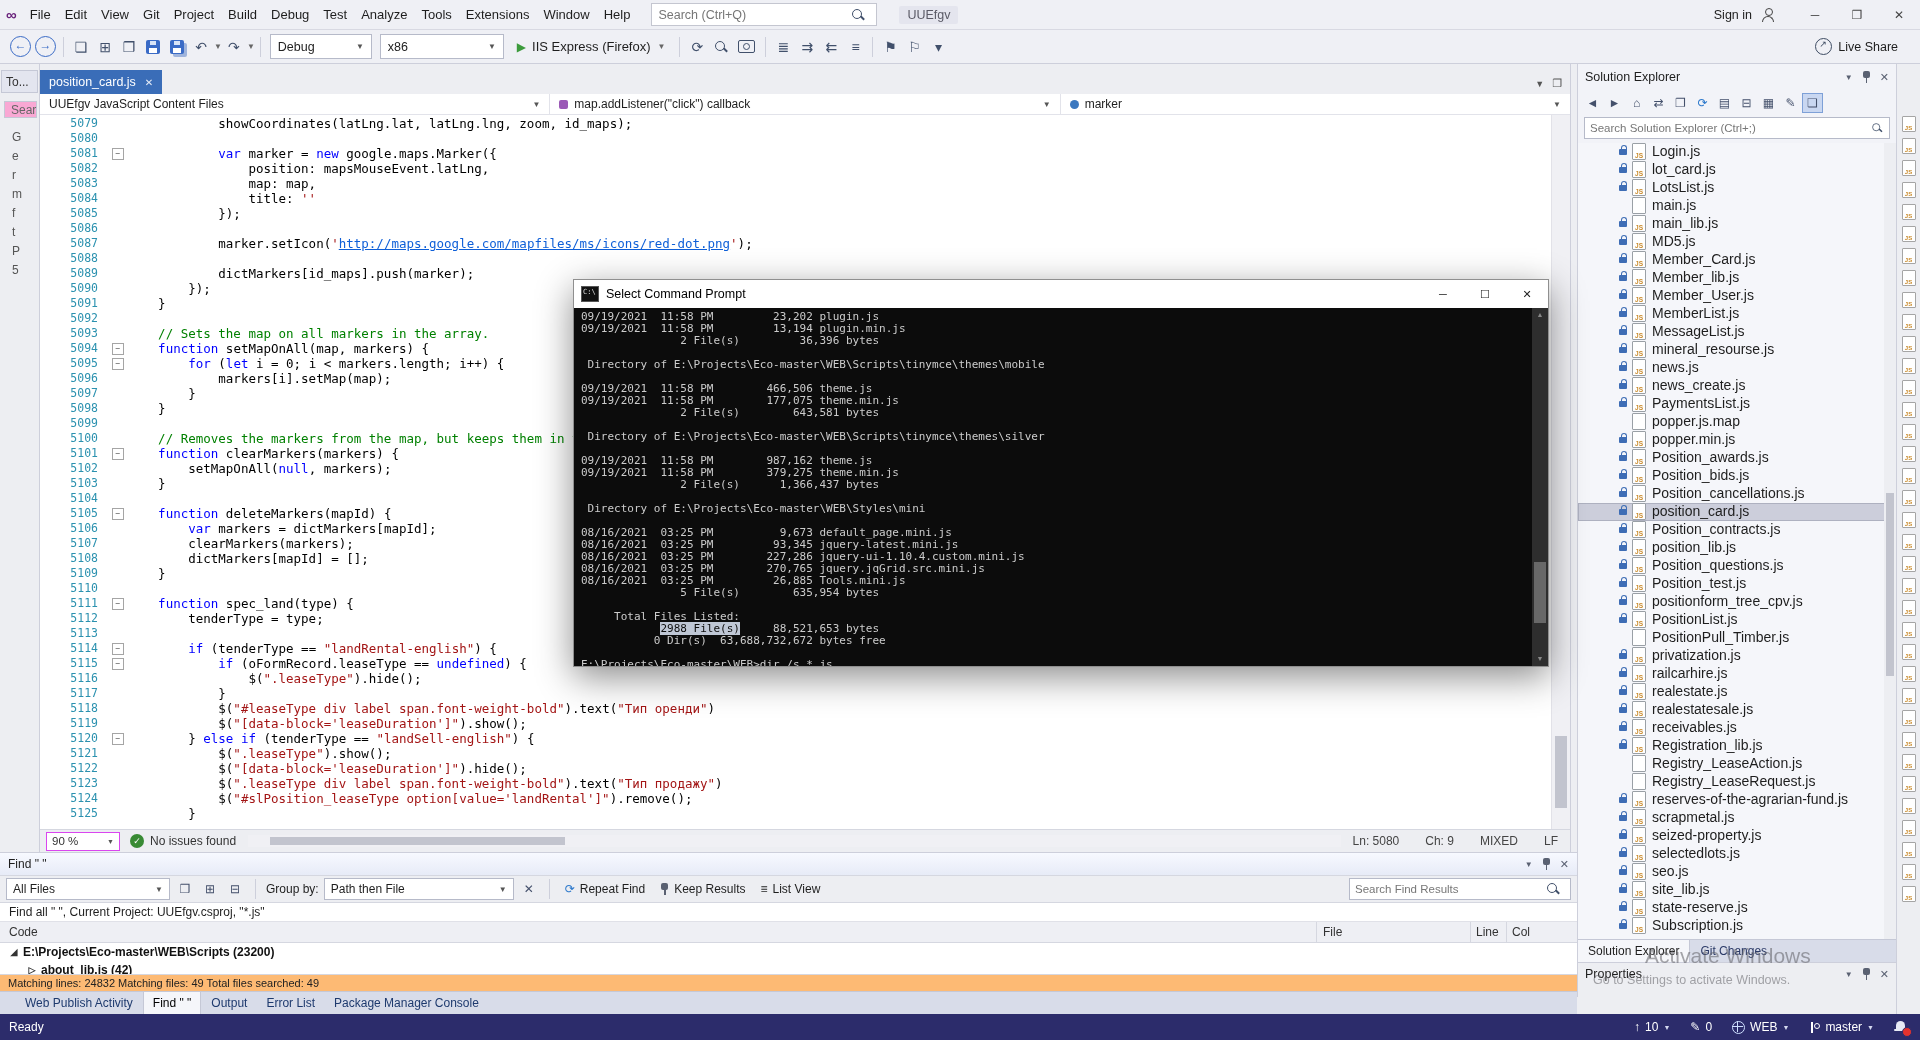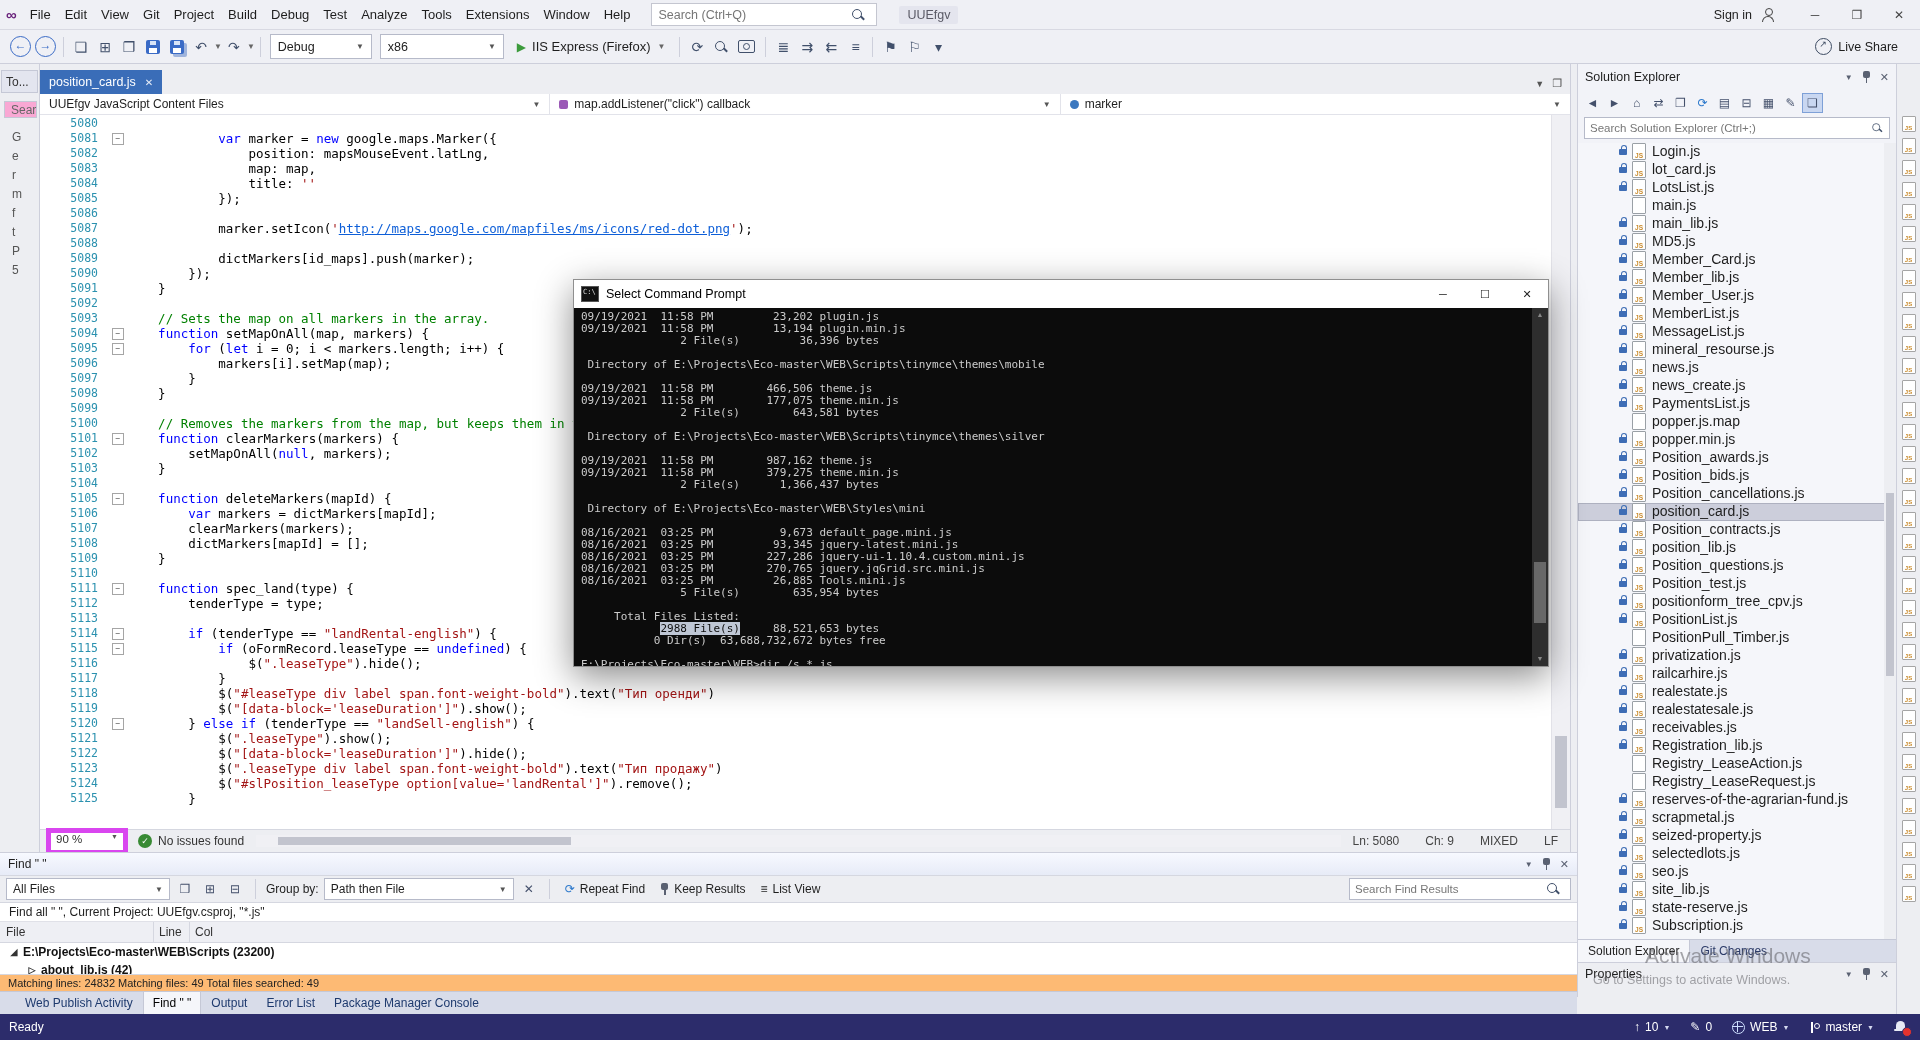--- a/index.html
+++ b/index.html
@@ -76,21 +76,21 @@
   .fold{width:18px;flex:none;position:relative}
   .fold-box{position:absolute;left:2px;top:2px;width:10px;height:10px;border:1px solid #A5A5A5;background:#fff;
     font:8px/9px "DejaVu Sans Mono",monospace;text-align:center;color:#555}
   .ct{font:12.5px/15px "DejaVu Sans Mono",monospace;white-space:pre}
   .tk-p{color:#000}.tk-k{color:#0000FF}.tk-s{color:#A31515}.tk-c{color:#008000}
   .tk-u{color:#0E5FD8;text-decoration:underline}
   .v-scroll{position:absolute;right:0;top:0;width:18px;bottom:0;background:#F0F0F4;border-left:1px solid #E2E2E8}
   .v-thumb{position:absolute;left:3px;right:3px;top:87%;height:10%;background:#C2C4CE}
   .editor-status{height:22px;background:#EDEEF2;border-top:1px solid #D5D7E0;display:flex;align-items:center;
     font-size:12px;color:#333;flex:none;padding:0 6px}
-  .zoom-combo{width:62px;height:17px;background:#fff;border:5px solid #d946ef;display:flex;align-items:flex-start;
+  .zoom-combo{width:62px;height:17px;background:#fff;border:1px solid #d946ef;display:flex;align-items:center;
     padding:0 5px;font-size:11.5px}
   .zoom-combo .caret{margin-left:auto;font-size:7px;color:#555}
   .ok-circle{width:14px;height:14px;border-radius:50%;background:#388A34;color:#fff;font-size:9px;
     line-height:14px;text-align:center;margin:0 6px 0 10px;flex:none}
   .h-scroll{flex:1;height:12px;background:#F0F0F4;margin:0 12px;position:relative}
   .h-thumb{position:absolute;left:2%;width:27%;top:2px;bottom:2px;background:#C2C4CE}
   .stat-item{margin-right:26px;color:#444}
 
   
   #cmd-window{position:absolute;left:573px;top:279px;width:976px;height:388px;background:#0C0C0C;
@@ -317,20 +317,25 @@
           <span class="caret">▼</span>
       </div>
       <div class="nav-seg" style="border-right:none">
         <span class="nav-ic blue"></span>
         <span>marker</span>
           <span class="caret">▼</span>
       </div>
     </div>
     <div class="code-area">
       <div id="code-lines">
+          <div class="cl">
+            <span class="ln">5079</span>
+            <span class="fold"></span>
+            <span class="ct"><span class="tk-p">            showCoordinates(latLng.lat, latLng.lng, zoom, id_maps);</span></span>
+          </div>
           <div class="cl">
             <span class="ln">5080</span>
             <span class="fold"></span>
             <span class="ct"></span>
           </div>
           <div class="cl">
             <span class="ln">5081</span>
             <span class="fold">
               <span class="fold-box">−</span>
             </span>
@@ -1071,20 +1076,21 @@
         <span>List View</span>
       </div>
       <div class="fp-search">
         <span>Search Find Results</span>
         <span class="spacer"></span>
         <span class="icon-mag"></span>
       </div>
     </div>
     <div class="fp-info">Find all " ", Current Project: UUEfgv.csproj, "*.js"</div>
     <div class="fp-cols">
+      <div class="col-code">Code</div>
       <div class="col-file">File</div>
       <div class="col-line">Line</div>
       <div class="col-col">Col</div>
     </div>
     <div id="fp-rows">
         <div class="frow" style="padding-left: 8px;">
           <span class="tri">◢</span>
           <span>E:\Projects\Eco-master\WEB\Scripts (23200)</span>
         </div>
         <div class="frow" style="padding-left: 26px;">

